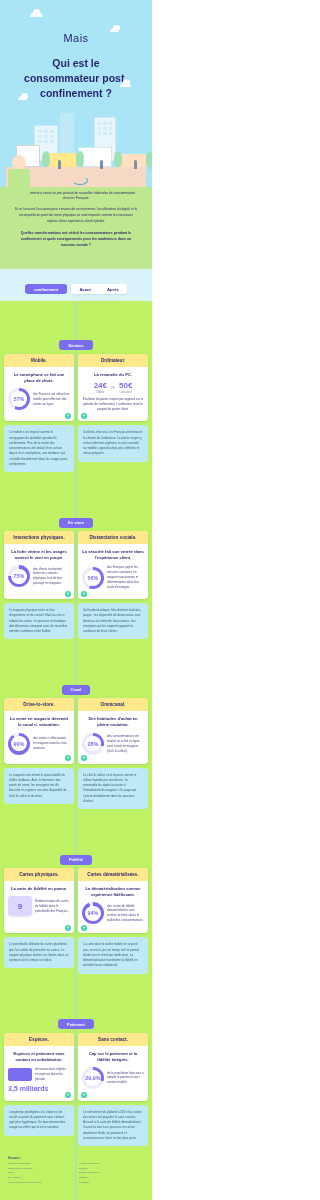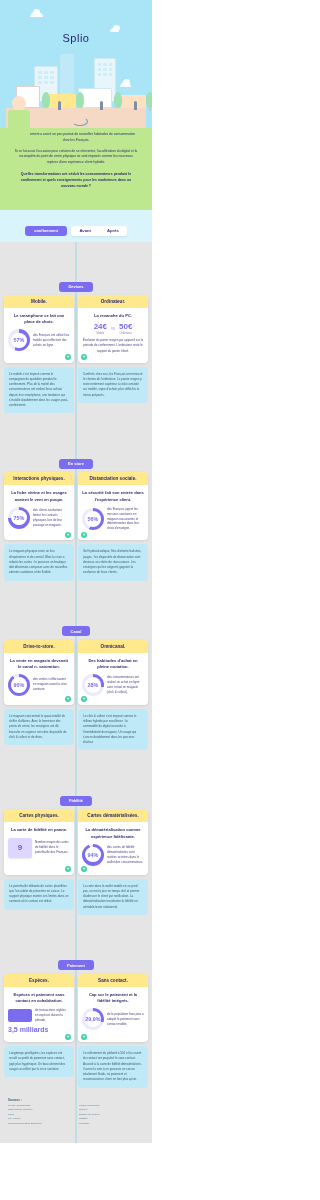--- a/index.html
+++ b/index.html
@@ -100,21 +100,21 @@
     display:inline-flex;
     background:#fff;
     border-radius:3px;
     margin-top:2px;
     overflow:hidden;
     box-shadow:0 1px 2px rgba(0,0,0,.08);
   }
   .seg div { font-size:4.2px; font-weight:bold; color:#3b3191; padding:2.5px 8px; }
 
   
-  .body-bg { background:#e5e5e5; position:relative; padding-bottom:6px; }
+  .body-bg { background:#bef264; position:relative; padding-bottom:6px; }
   .spine { position:absolute; left:50%; top:0; bottom:0; width:1px; background:#9bd8ea; transform:translateX(-.5px); }
   .sec { position:relative; padding: 0 4px 6px; }
   .sec-badge { text-align:center; margin: 2px 0 3px; position:relative; z-index:3; }
   .scene { height:30px; position:relative; }
 
   .cards { display:flex; gap:4px; position:relative; z-index:2; }
   .card {
     flex:1;
     background:#fff;
     border-radius:4px;
@@ -206,21 +206,22 @@
 <body>
 
 <div class="page">
 
   <div class="hero">
     <div class="cloud c1"></div>
     <div class="cloud c2"></div>
     <div class="cloud c3"></div>
     <div class="cloud c4"></div>
 
-    <div class="brand">Splio</div>
+    <div class="brand">Mais</div>
+    <div class="hero-title">Qui est le consommateur post-confinement ?</div>
 
     <div class="city">
       <div class="bldg" style="left:28px;bottom:26px;width:24px;height:36px;background:#e8f6fb;border:1px solid #cfe8f2;">
         <div class="win-grid">
             <i></i>
             <i></i>
             <i></i>
             <i></i>
             <i></i>
             <i></i>

